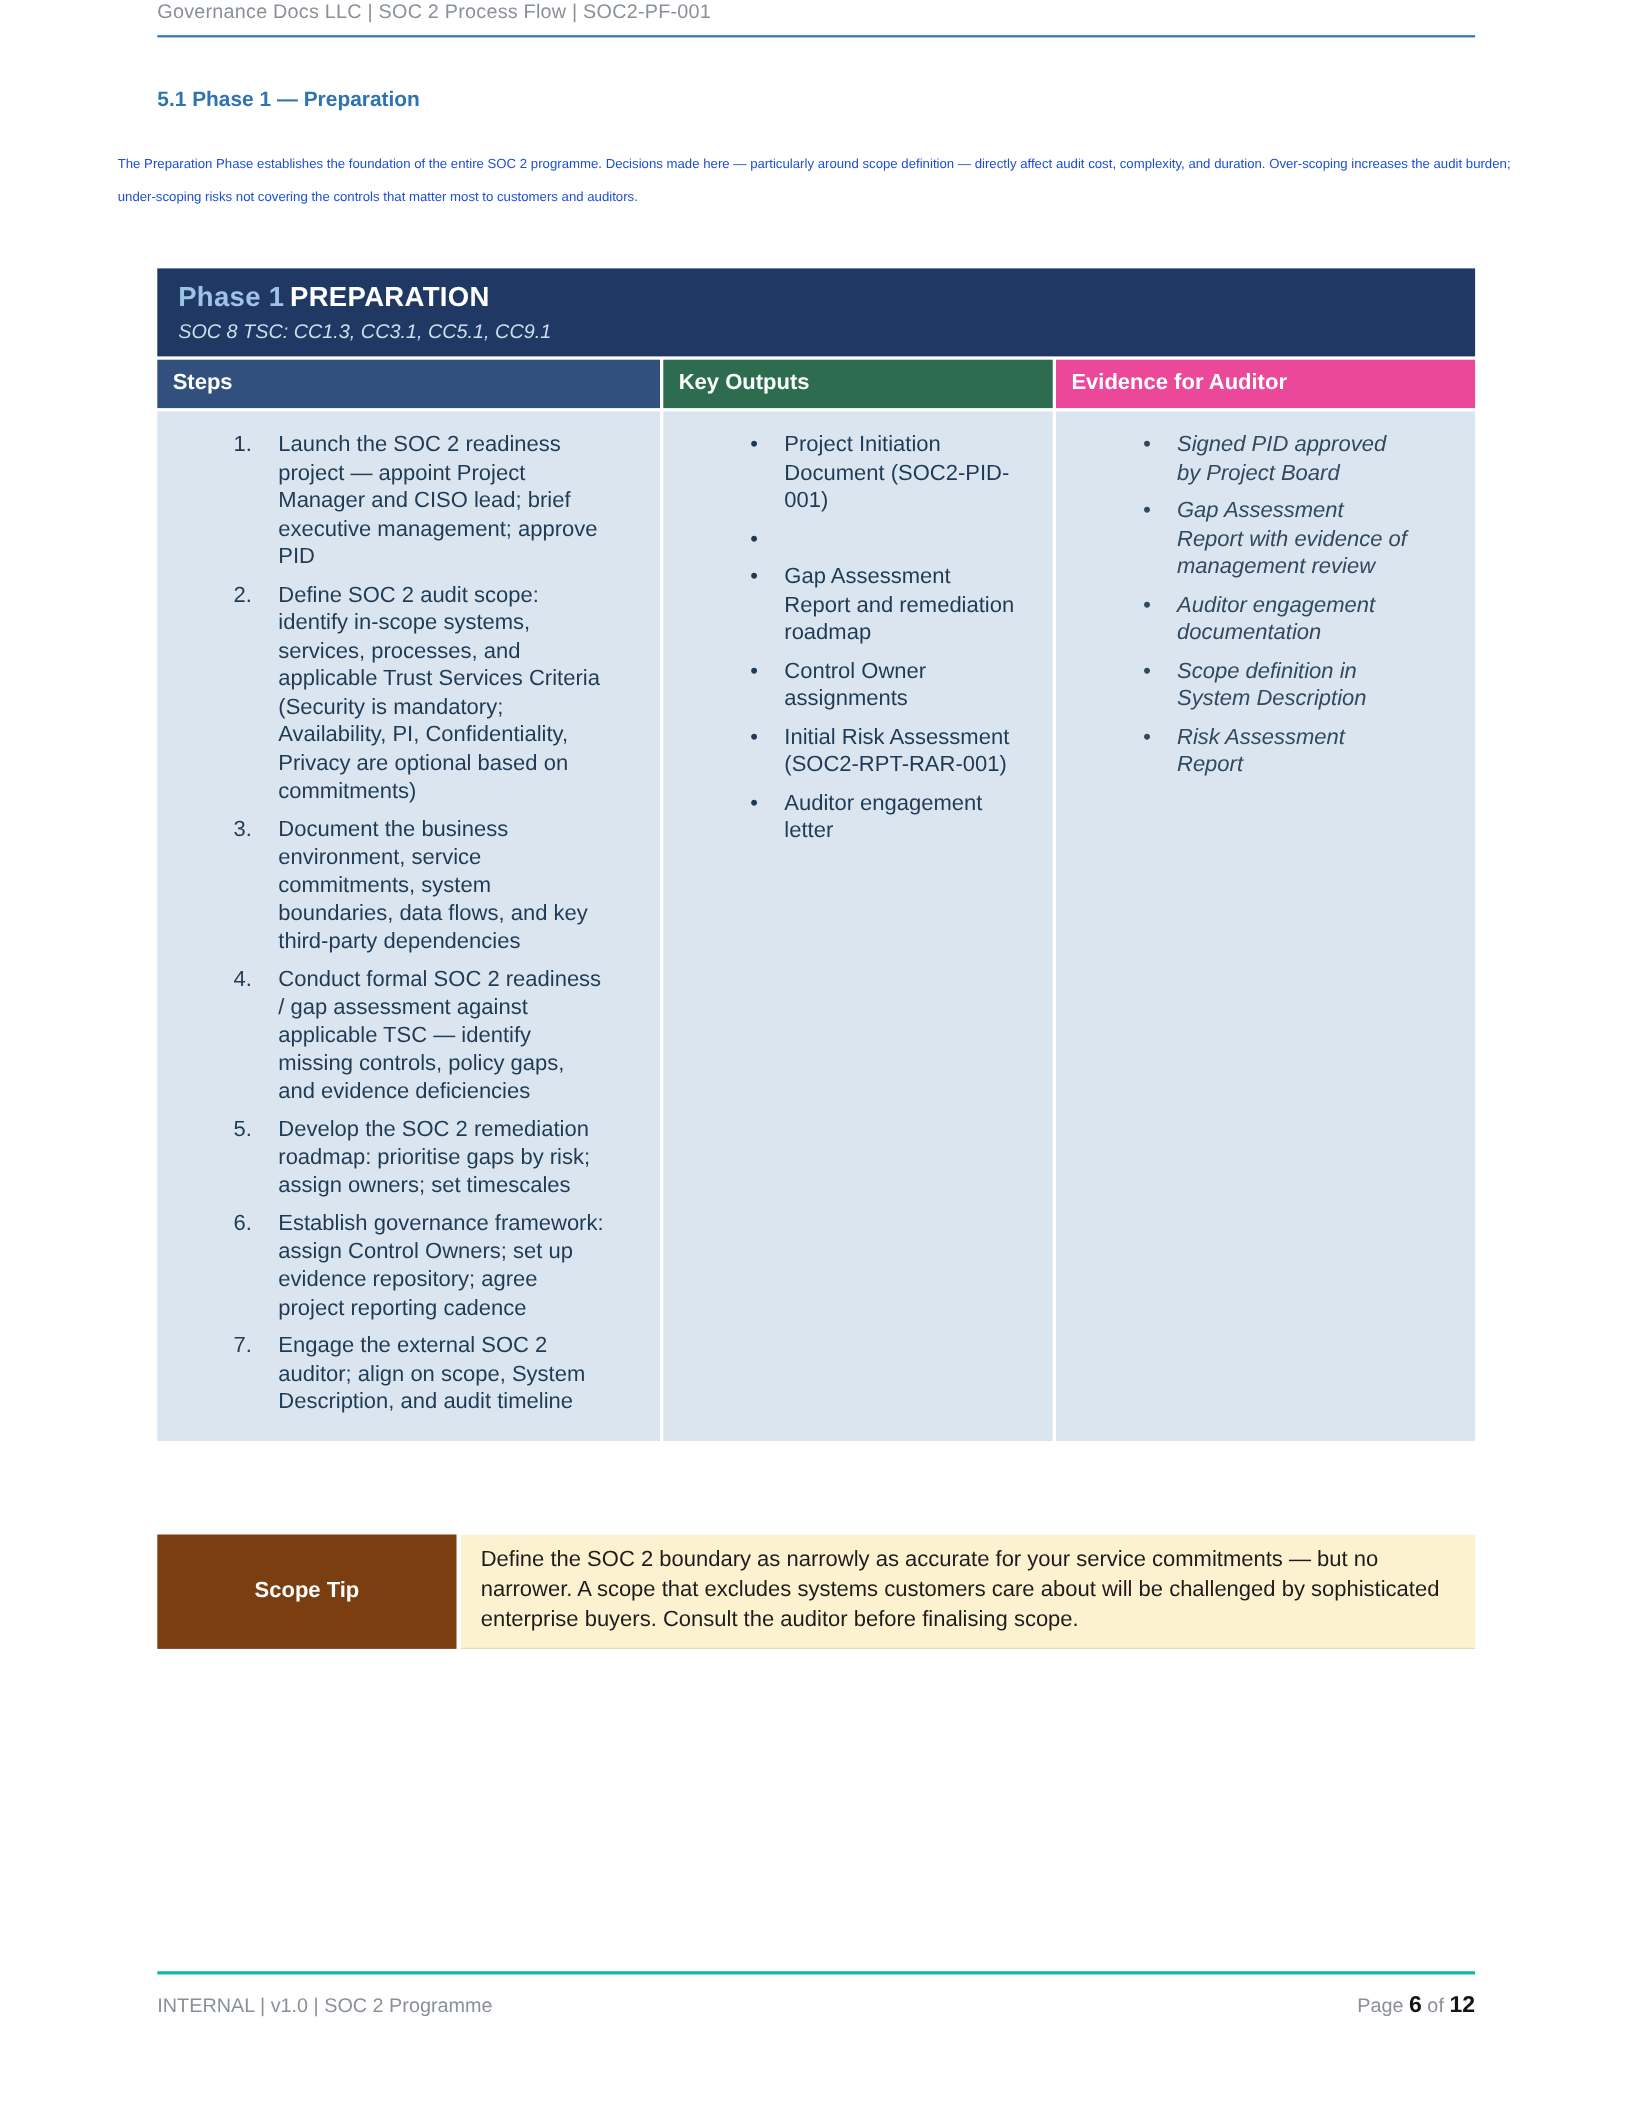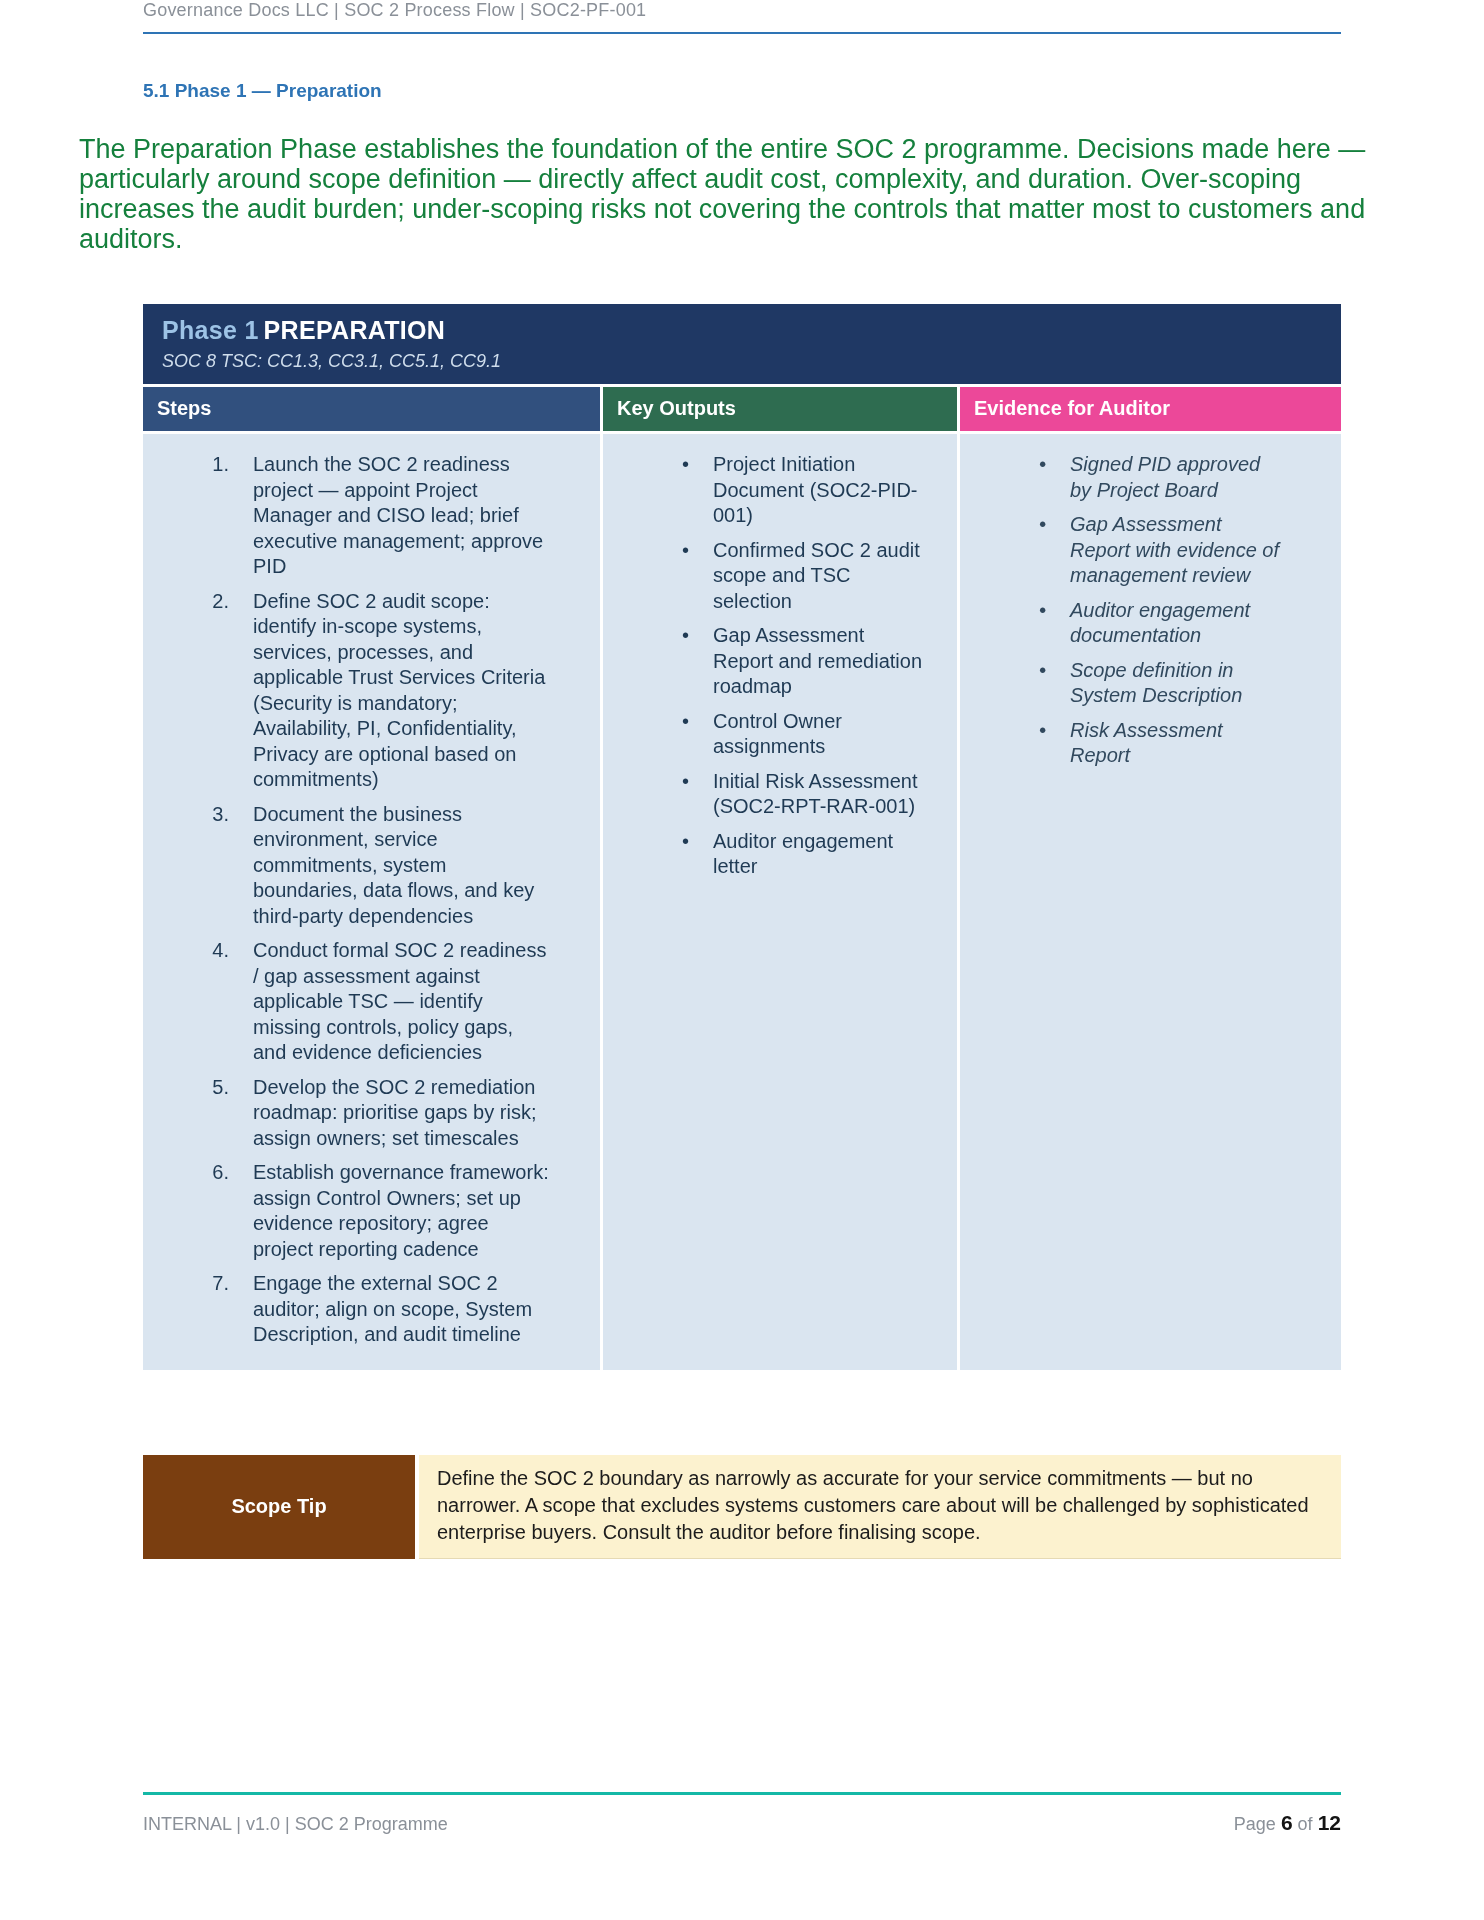--- a/index.html
+++ b/index.html
@@ -27,24 +27,24 @@
   
   .section-title {
     margin: 46px 143px 0;
     font-size: 19px;
     font-weight: bold;
     color: #2E74B5;
   }
 
   
   .intro {
-    margin: 32px 79px 0;
-    font-size: 27px;
+    margin: 32px 107px 0;
+    font-size: 12px;
     line-height: 30px;
-    color: #15803d;
+    color: #1d4ed8;
   }
 
   
   .phase-table { margin: 50px 143px 0; width: 1198px; }
   .banner {
     background: #1F3864;
     color: #ffffff;
     padding: 12px 19px 12px;
   }
   .banner-title { font-size: 25px; font-weight: bold; letter-spacing: 0.3px; }
@@ -201,21 +201,20 @@
           </div>
       </div>
       <div class="cell outputs-cell">
         <div>
             <div class="li">
               <span class="marker">•</span>
               <span class="li-text">Project Initiation Document (SOC2-PID-001)</span>
             </div>
             <div class="li">
               <span class="marker">•</span>
-              <span class="li-text">Confirmed SOC 2 audit scope and TSC selection</span>
             </div>
             <div class="li">
               <span class="marker">•</span>
               <span class="li-text">Gap Assessment Report and remediation roadmap</span>
             </div>
             <div class="li">
               <span class="marker">•</span>
               <span class="li-text">Control Owner assignments</span>
             </div>
             <div class="li">

